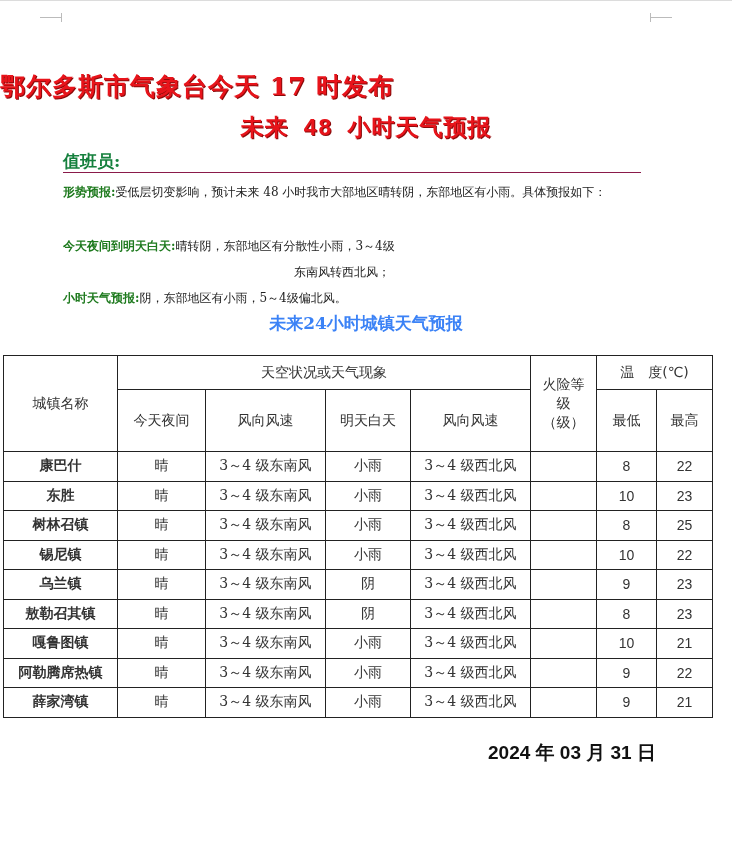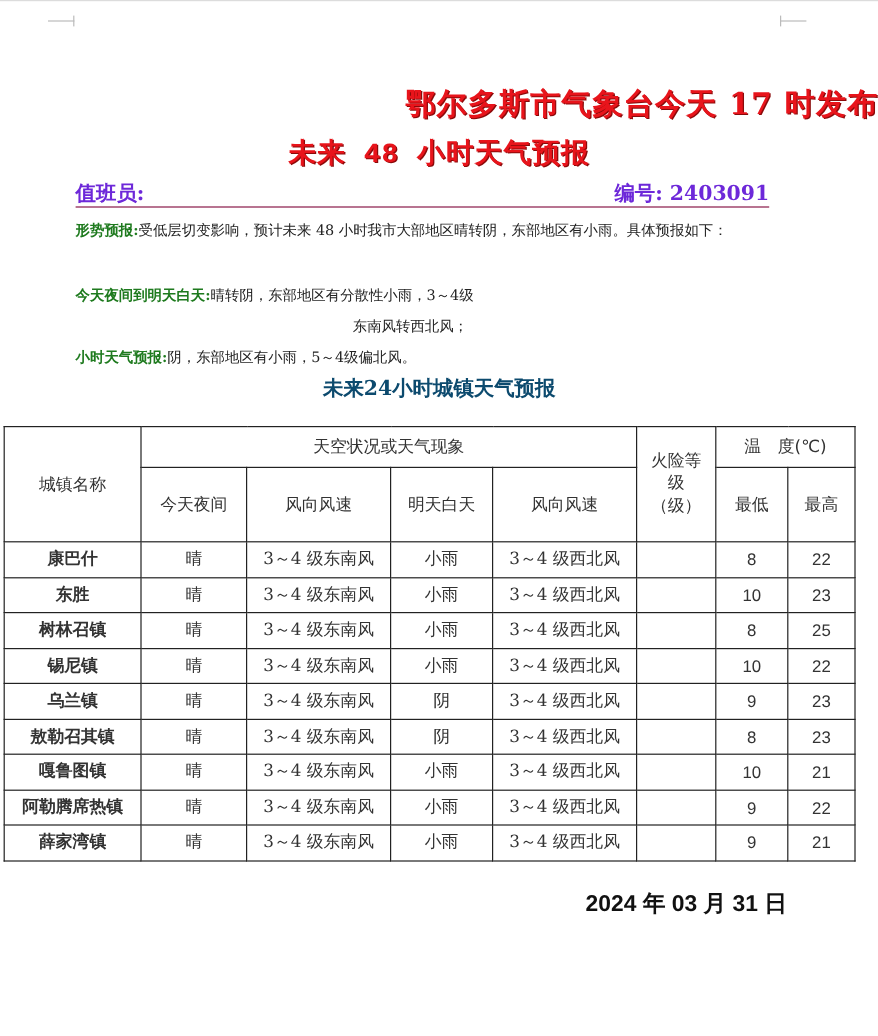--- a/index.html
+++ b/index.html
@@ -4,39 +4,39 @@
 <style>
   html, body { margin:0; padding:0; background:#ffffff; }
   body { width:732px; height:863px; position:relative; overflow:hidden;
          font-family:"DejaVu Serif", serif; }
   .topline { position:absolute; left:0; top:0; width:732px; height:1px; background:#dcdcdc; }
   .corner { position:absolute; top:17px; width:22px; height:1px; background:#bbb; }
   .corner.l { left:40px; } .corner.r { left:650px; }
   .corner::after { content:""; position:absolute; top:-4px; width:1px; height:9px; background:#bbb; }
   .corner.l::after { right:0; } .corner.r::after { left:0; }
 
-  .title1 { position:absolute; left:0; width:732px; top:70px; text-align:right;
+  .title1 { position:absolute; left:0; width:732px; top:70px; text-align:left;
             color:#e8141b; font-size:25px; font-weight:bold; letter-spacing:1px;
             text-shadow:1px 1px 0 #8a0a0a; font-family:"DejaVu Serif", serif; }
   .title2 { position:absolute; left:0; width:732px; top:112px; text-align:center;
             color:#e8141b; font-size:23px; font-weight:bold; letter-spacing:1px;
             text-shadow:1px 1px 0 #8a0a0a;font-family:Liberation Mono, monospace; }
   .dutyline { position:absolute; left:63px; width:578px; top:150px; height:22px;
-              border-bottom:1px solid #8a1a4a; color:#6d28d9; font-weight:bold; font-size:17px; }
+              border-bottom:1px solid #8a1a4a; color:#15803d; font-weight:bold; font-size:17px; }
   .dutyline .left { position:absolute; left:0; top:0; }
   .dutyline .right { position:absolute; right:0; top:0; }
 
   .para { position:absolute; left:63px; width:580px; font-size:12px; color:#222; line-height:26px; }
   .green { color:#1e7a1e; font-weight:bold; }
   .p1 { top:179px; }
   .p2 { top:233px; }
   .p2b { top:259px; left:270px; width:380px;margin-left:24px; }
   .p3 { top:285px; }
   .subtitle { position:absolute; left:0; width:732px; top:312px; text-align:center;
-              color:#0c4a6e; font-weight:bold; font-size:17px; }
+              color:#3b82f6; font-weight:bold; font-size:17px; }
 
   table.fc { position:absolute; left:3px; top:355px; border-collapse:collapse;
              font-family:"DejaVu Sans", sans-serif; }
   table.fc td { border:1px solid #222; text-align:center; padding:0; font-size:14px; color:#333; }
   .hd { color:#1e6e1e; font-size:14px; }
   .city { color:#7a0f3e; font-weight:bold; font-size:14px; }
   .num { font-family:"Liberation Sans", sans-serif; font-size:15px; color:#222; }
   .wx { font-family:"DejaVu Serif", serif; font-size:14px; color:#333; }
 
   .date { position:absolute; left:488px; top:740px; font-weight:bold; font-size:19px;
@@ -47,21 +47,20 @@
 
 <div class="topline"></div>
 <div class="corner l"></div>
 <div class="corner r"></div>
 
 <div class="title1">鄂尔多斯市气象台今天 17 时发布</div>
 <div class="title2">未来 48 小时天气预报</div>
 
 <div class="dutyline">
   <span class="left">值班员:</span>
-  <span class="right">编号: 2403091</span>
 </div>
 
 <div class="para p1">
   <span class="green">形势预报:</span><span>受低层切变影响，预计未来 48 小时我市大部地区晴转阴，东部地区有小雨。具体预报如下：</span>
 </div>
 
 <div class="para p2">
   <span class="green">今天夜间到明天白天:</span><span>晴转阴，东部地区有分散性小雨，3～4级</span>
 </div>
 <div class="para p2b">东南风转西北风；</div>

